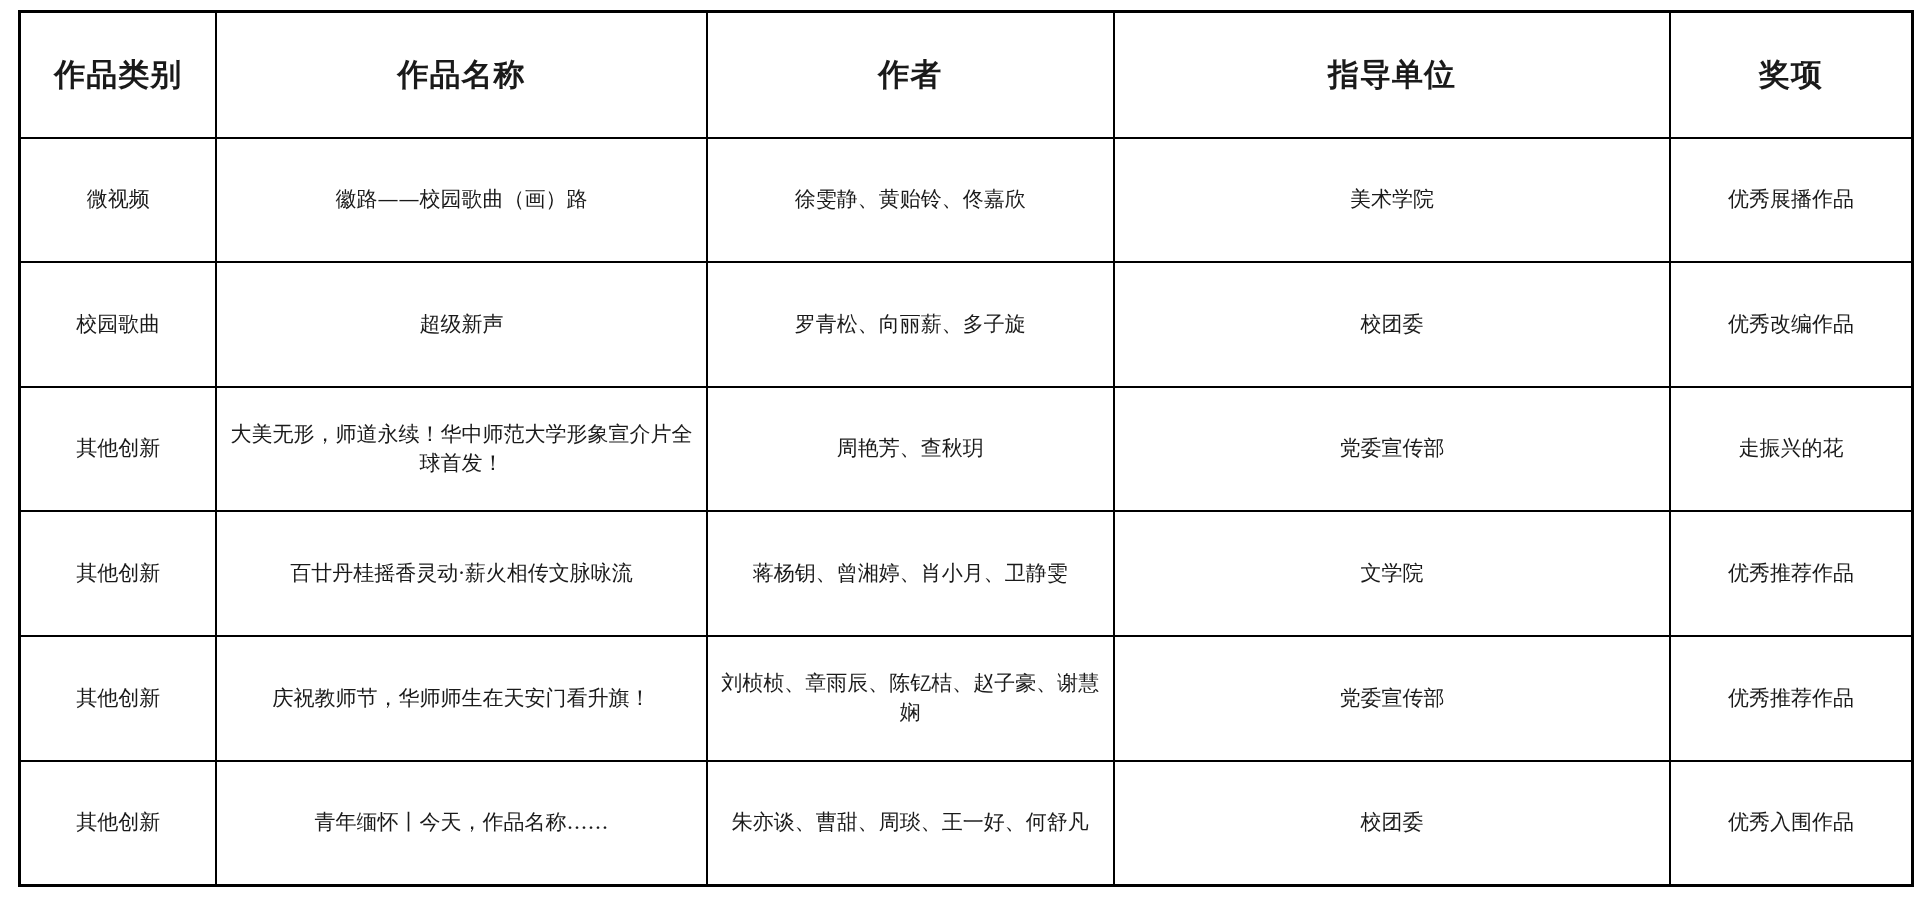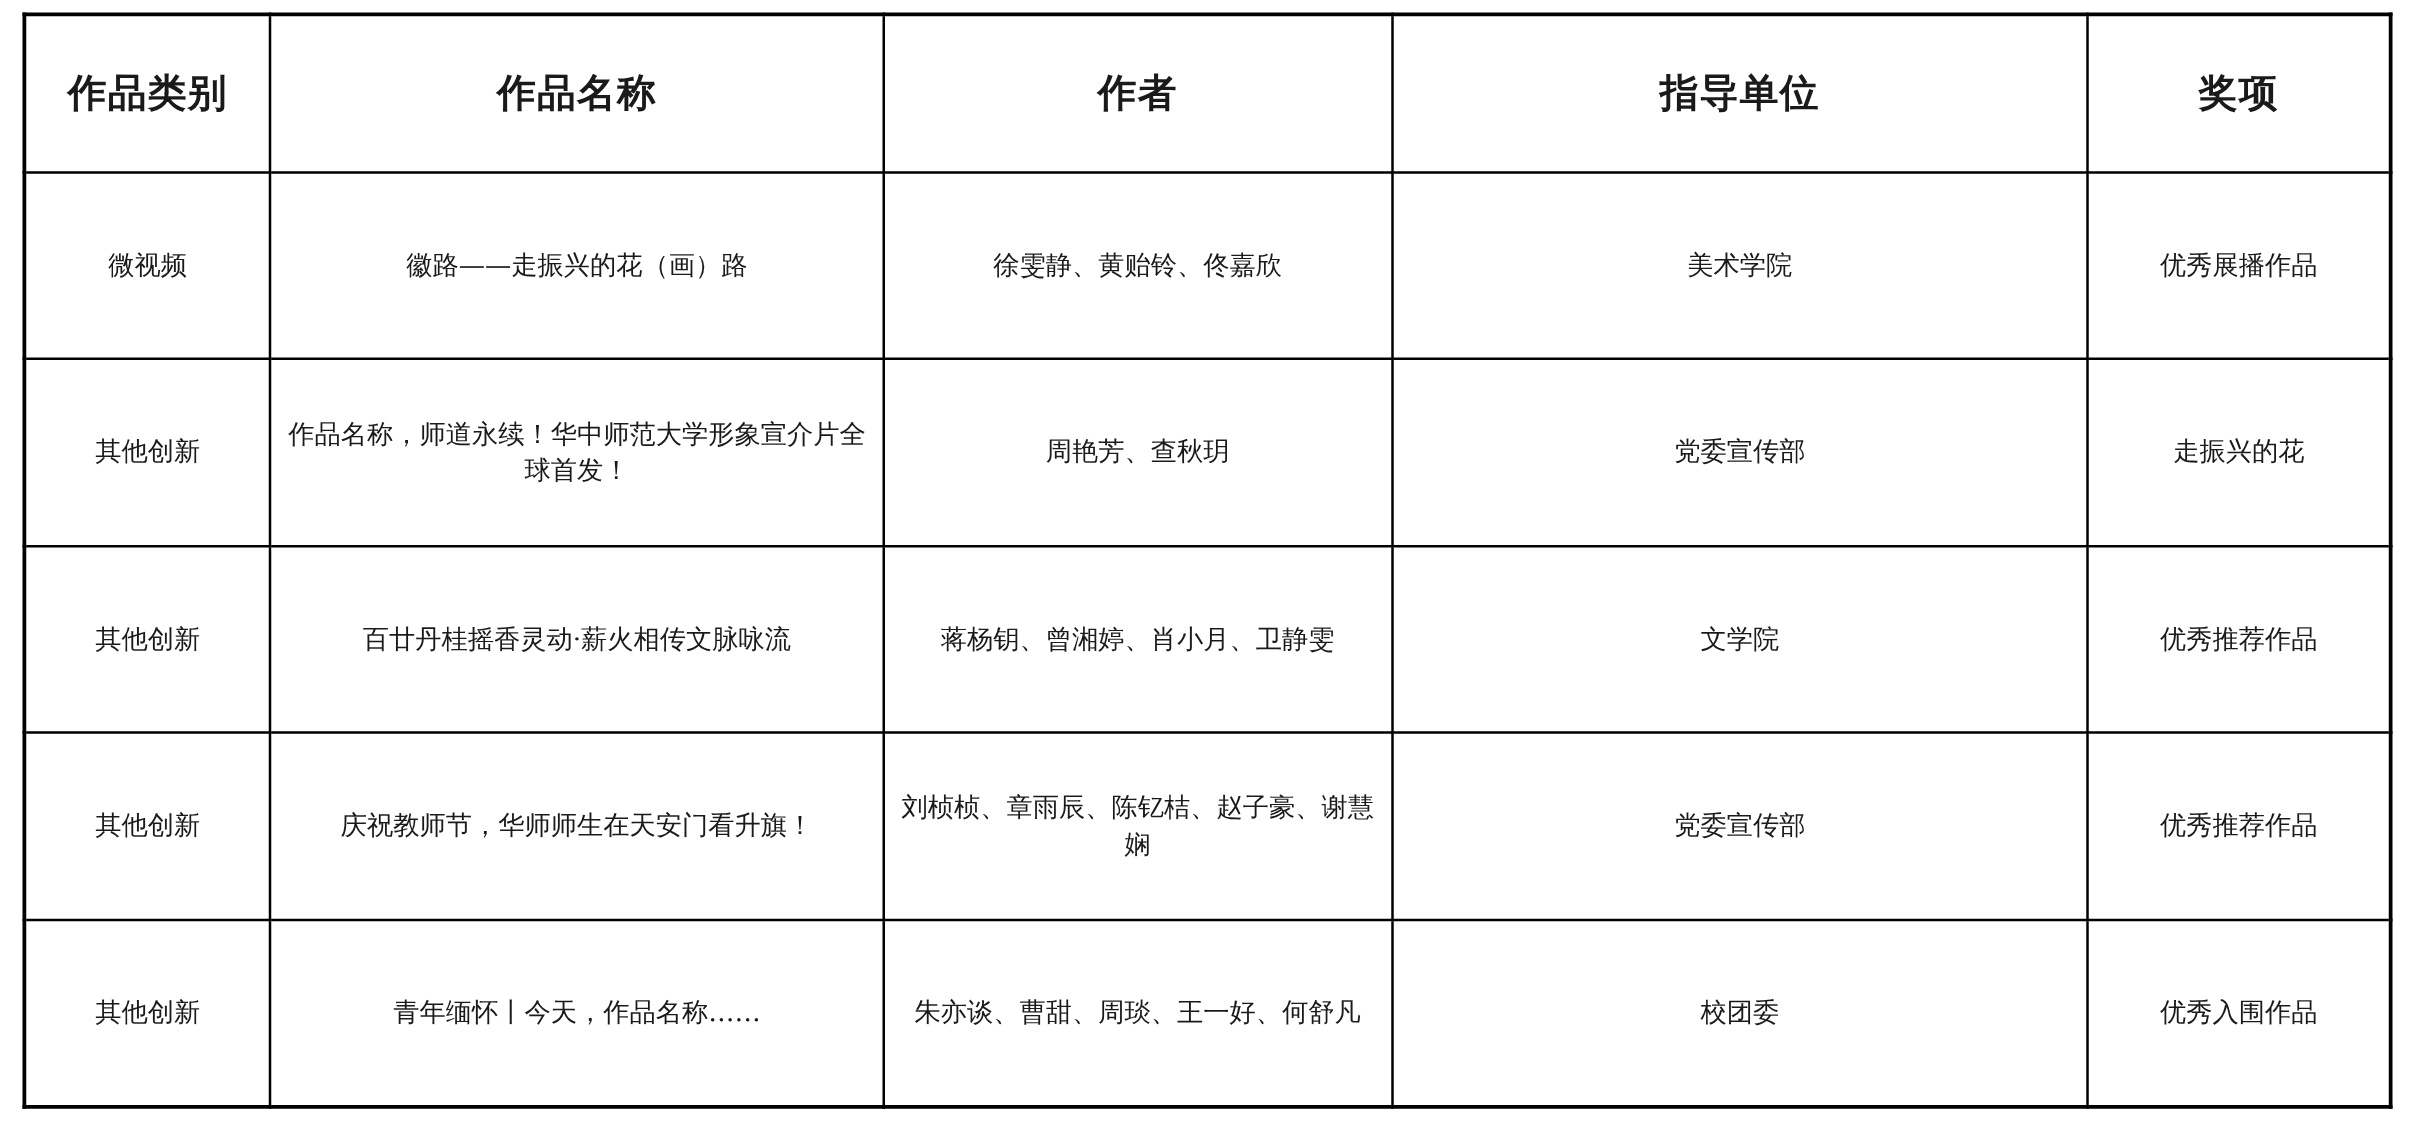--- a/index.html
+++ b/index.html
@@ -69,28 +69,35 @@
           <th>作品类别</th>
           <th>作品名称</th>
           <th>作者</th>
           <th>指导单位</th>
           <th>奖项</th>
         </tr>
     </thead>
     <tbody>
         <tr>
           <td>微视频</td>
-          <td>徽路——走振兴的花（画）路</td>
+          <td>徽路——校园歌曲（画）路</td>
           <td>徐雯静、黄贻铃、佟嘉欣</td>
           <td>美术学院</td>
           <td>优秀展播作品</td>
         </tr>
         <tr>
+          <td>校园歌曲</td>
+          <td>超级新声</td>
+          <td>罗青松、向丽薪、多子旋</td>
+          <td>校团委</td>
+          <td>优秀改编作品</td>
+        </tr>
+        <tr>
           <td>其他创新</td>
-          <td>作品名称，师道永续！华中师范大学形象宣介片全球首发！</td>
+          <td>大美无形，师道永续！华中师范大学形象宣介片全球首发！</td>
           <td>周艳芳、查秋玥</td>
           <td>党委宣传部</td>
           <td>走振兴的花</td>
         </tr>
         <tr>
           <td>其他创新</td>
           <td>百廿丹桂摇香灵动·薪火相传文脉咏流</td>
           <td>蒋杨钥、曾湘婷、肖小月、卫静雯</td>
           <td>文学院</td>
           <td>优秀推荐作品</td>

